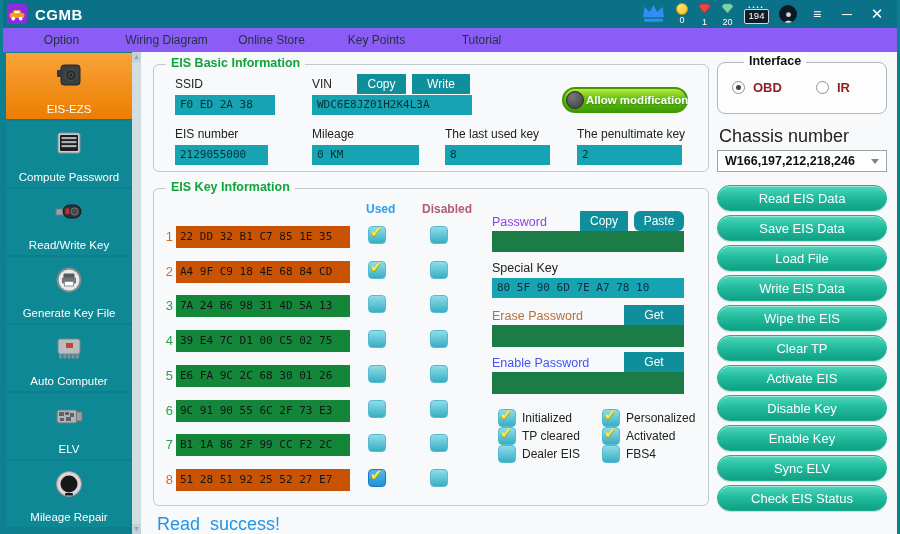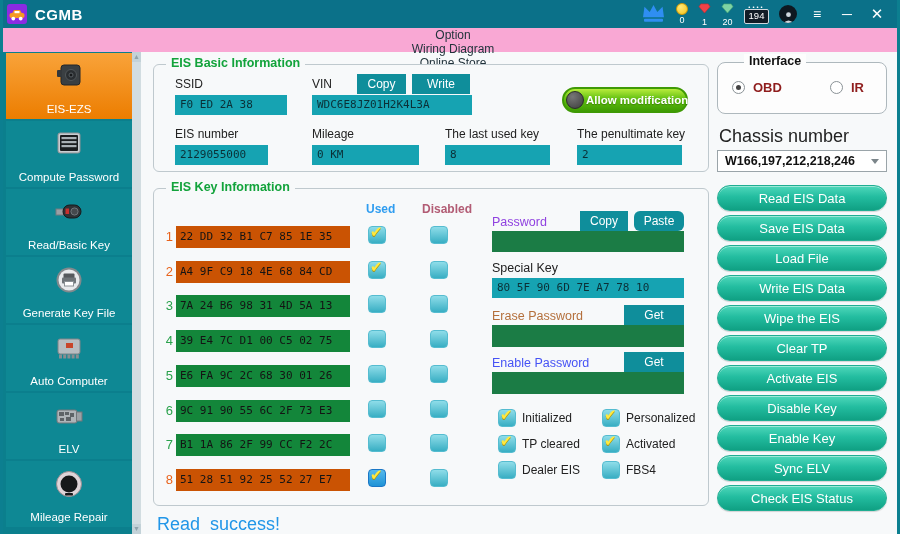--- a/index.html
+++ b/index.html
@@ -15,21 +15,21 @@
   .app-title { color:#fff; font-size:15px; font-weight:bold; letter-spacing:.5px; }
   .tb-right { margin-left:auto; display:flex; align-items:center; gap:10px; }
   .stat { display:flex; flex-direction:column; align-items:center; line-height:1; }
   .stat-count { color:#fff; font-size:9px; margin-top:1px; }
   .coin { width:12px; height:12px; border-radius:50%; background:radial-gradient(circle at 35% 30%,#ffe978,#f4c318); border:1.5px solid #cf9a08; }
   .calendar { width:25px; height:15px; background:#121c26; border:1px solid #cfd8de; border-radius:2px; color:#fff; font-size:9.5px; display:flex; align-items:center; justify-content:center; }
   .cal-dots { color:#fff; font-size:6px; letter-spacing:2px; line-height:4px; }
   .avatar { width:18px; height:18px; border-radius:50%; background:#0e1821; display:flex; align-items:flex-end; justify-content:center; overflow:hidden; }
   .win-glyph { color:#fff; font-size:14px; width:20px; text-align:center; line-height:28px; }
   
-  .menubar { height:24px; background:#f9a8d4; display:flex; align-items:center; padding-left:6px;flex-direction:column; }
+  .menubar { height:24px; background:#8b5cf6; display:flex; align-items:center; padding-left:6px; }
   .menu-item { width:105px; text-align:center; font-size:12px; color:#22333c; cursor:default; }
   
   .body { display:flex; height:482px; background:#f7f9fa; }
   
   .sidebar { width:138px; background:#0b7f8d; position:relative; overflow:hidden; flex:none; }
   .side-list { position:absolute; left:3px; top:1px; width:126px; }
   .side-item { height:66px; margin-bottom:2px; background:#0e8894; display:flex; flex-direction:column; align-items:center; justify-content:space-between; padding:6px 0 4px; cursor:pointer; }
   .side-item.active { background:linear-gradient(#f9a33a,#ec7d00);text-align:right; }
   .side-label { color:#fff; font-size:11.5px; white-space:nowrap; }
   .side-icon { height:34px; display:flex; align-items:center; }
@@ -71,28 +71,28 @@
   .gfield { background:#1b7c45; height:21px; width:192px; }
   .pw-field { left:338px; top:42px; }
   .sk-label { left:338px; top:72px; color:#222; font-size:12.5px; }
   .sk-field { left:338px; top:89px; width:192px; }
   .ep-label { left:338px; top:120px; color:#b4703c; font-size:12.5px; }
   .btn-eget { left:470px; top:116px; width:60px; }
   .ep-field { left:338px; top:136px; height:22px; }
   .np-label { left:338px; top:167px; color:#4653f5; font-size:12.5px; }
   .btn-nget { left:470px; top:163px; width:60px; }
   .np-field { left:338px; top:183px; height:22px; }
-  .status-flags { position:absolute; left:344px; top:220px; display:grid; grid-template-columns:104px 96px; row-gap:8px; }
+  .status-flags { position:absolute; left:344px; top:220px; display:grid; grid-template-columns:104px 96px; }
   .flag { display:flex; align-items:center; gap:6px; font-size:12px; color:#222; cursor:pointer; }
   .status-msg { margin:8px 0 0 4px; color:#2196e8; font-size:18px; white-space:pre; }
   
   .rightcol { flex:1; margin-left:8px; padding-right:2px; }
   .iface-box { height:52px; border:1px solid #aeb8bd; border-radius:8px; position:relative; background:#fdfdfd; }
   .iface-title { position:absolute; top:-9px; left:26px; background:#fdfdfd; padding:0 5px; font-size:12.5px; font-weight:bold; color:#111; }
-  .radios { display:flex; padding:17px 0 0 14px; gap:48px; }
+  .radios { display:flex; padding:17px 0 0 14px; gap:34px; }
   .radio { display:flex; align-items:center; gap:8px; font-weight:bold; color:#8f1d1d; font-size:13px; cursor:pointer; }
   .rdot { width:13px; height:13px; border-radius:50%; border:1px solid #8a9296; background:#fff; position:relative; flex:none; }
   .rdot.sel::after { content:""; position:absolute; inset:3px; background:#444; border-radius:50%; }
   .chassis-label { margin:12px 0 3px 2px; font-size:18px; color:#222; }
   .chassis-select { height:22px; border:1px solid #9aa4a9; background:#fff; display:flex; align-items:center; justify-content:space-between; padding:0 7px; font-weight:bold; font-size:12.5px; color:#111; cursor:pointer; }
   .caret { width:0; height:0; border-left:4px solid transparent; border-right:4px solid transparent; border-top:5px solid #7b858a; }
   .action-buttons { display:flex; flex-direction:column; gap:4px; margin-top:13px; }
   .action-btn { height:26px; border-radius:13px; border:1px solid #1fae92; background:linear-gradient(#4fd7ba 0%,#23bda0 45%,#0fa083 100%); color:#fff; font-size:13px; font-family:inherit; cursor:pointer; box-shadow:inset 0 1px 0 rgba(255,255,255,.45), 0 1px 1px rgba(0,0,0,.15); }
 </style>
 </head>
@@ -192,21 +192,21 @@
           </div>
           <div class="side-item">
             <span class="side-icon">
               <svg viewBox="0 0 30 30" width="32" height="30">
                 <rect x="2" y="12" width="8" height="6" fill="#9aa0a5" stroke="#73797e"></rect>
                 <rect x="9" y="8" width="18" height="13" rx="6.5" fill="#2e3236" stroke="#17191b"></rect>
                 <rect x="11.5" y="11.5" width="3.6" height="5.5" fill="#c8302e"></rect>
                 <circle cx="20.5" cy="14.5" r="3.6" fill="#45494d" stroke="#70767b"></circle>
               </svg>
             </span>
-            <span class="side-label">Read/Basic Key</span>
+            <span class="side-label">Read/Write Key</span>
           </div>
           <div class="side-item">
             <span class="side-icon">
               <svg viewBox="0 0 30 30" width="32" height="30">
                 <circle cx="15" cy="15" r="12.5" fill="#82898d"></circle>
                 <circle cx="15" cy="15" r="10.5" fill="#e8eaec"></circle>
                 <rect x="9.5" y="8.5" width="11" height="5" rx="1" fill="#55595d"></rect>
                 <rect x="8" y="12.5" width="14" height="6" rx="1" fill="#6e7478"></rect>
                 <rect x="10.5" y="16.5" width="9" height="4.5" fill="#fff" stroke="#8a9094"></rect>
               </svg>
@@ -261,21 +261,21 @@
         <div class="scroll-arrow down">▼</div>
       </div>
     </div>
 
     <div class="main">
       <div class="left-stack">
 
         <div class="group basic-box">
           <span class="group-title">EIS Basic Information</span>
           <span class="abs lbl" style="left:21px; top:12px">SSID</span>
-          <div class="abs field" style="left:21px; top:30px; width:112px">F0 ED 2A 38</div>
+          <div class="abs field" style="left:21px; top:30px; width:100px">F0 ED 2A 38</div>
           <span class="abs lbl" style="left:158px; top:12px">VIN</span>
           <button class="abs tbtn" style="left:203px; top:9px; width:49px">Copy</button>
           <button class="abs tbtn" style="left:258px; top:9px; width:58px">Write</button>
           <div class="abs field" style="left:158px; top:30px; width:160px">WDC6E8JZ01H2K4L3A</div>
           <div class="abs toggle" style="left:408px; top:22px; width:126px">
             <span class="knob"></span>
             <span class="toggle-label">Allow modification</span>
           </div>
           <span class="abs lbl" style="left:21px; top:62px">EIS number</span>
           <div class="abs field" style="left:21px; top:80px; width:93px">2129055000</div>

